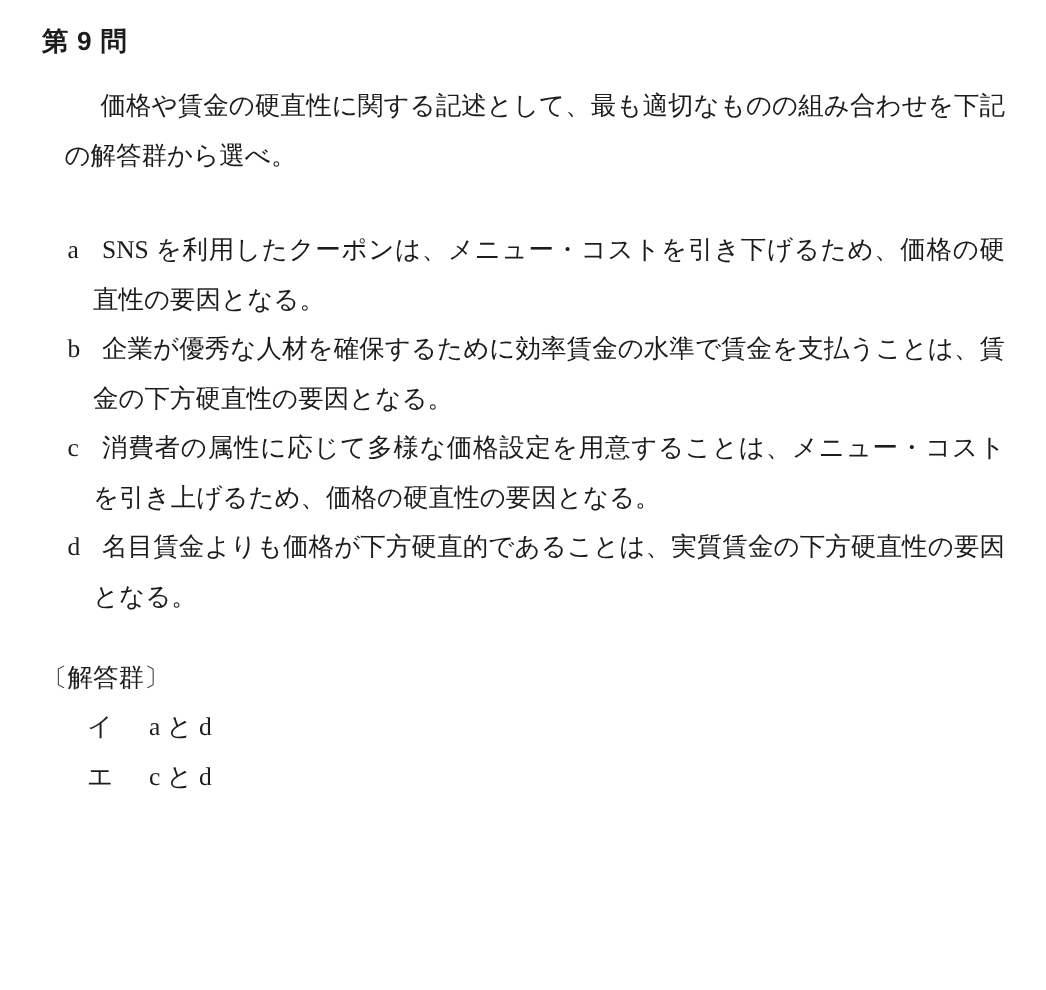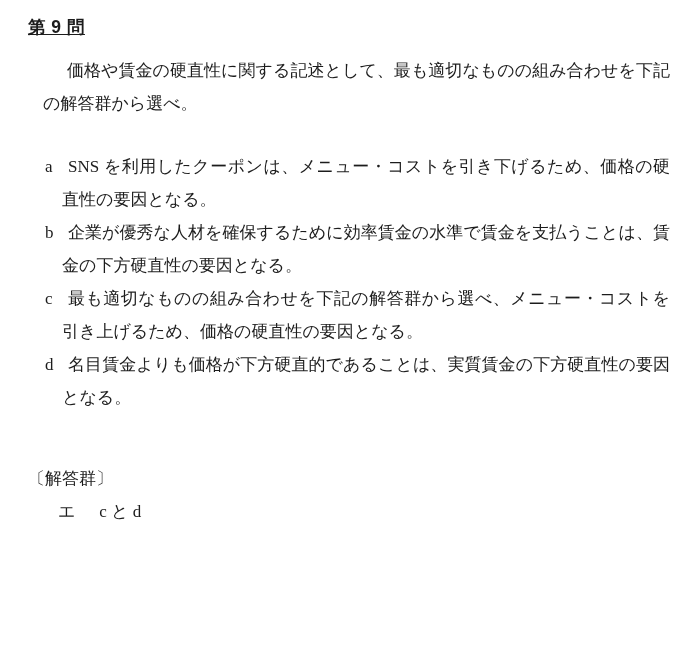--- a/index.html
+++ b/index.html
@@ -21,21 +21,20 @@
     width: 697px;
     height: 660px;
   }
   .heading {
     margin: 16px 0 0 28px;
     font-family: "Liberation Sans", "DejaVu Sans", sans-serif;
     font-weight: bold;
     font-size: 17.5px;
     line-height: 22px;
     letter-spacing: 0.5px;
-    text-decoration: underline;
   }
   .intro {
     margin: 16px 0 0 43px;
     width: 627px;
     line-height: 33px;
     text-align: justify;
     text-indent: 24px;
   }
   .statements {
     margin: 30px 0 0 45px;
@@ -51,21 +50,21 @@
     left: 0;
     top: 0;
     line-height: 33px;
   }
   .s-text {
     display: block;
     text-align: justify;
     text-indent: 6px;
   }
   .answer-group {
-    margin-top: 48px;
+    margin-top: 21px;
   }
   .ag-label {
     margin-left: 28px;
     line-height: 33px;
   }
   .option {
     margin-left: 58px;
     line-height: 33px;
   }
   .o-label {
@@ -92,35 +91,39 @@
       <span class="s-text">SNS を利用したクーポンは、メニュー・コストを引き下げるため、価格の硬直性の要因となる。</span>
     </div>
 
     <div class="statement">
       <span class="s-label">b</span>
       <span class="s-text">企業が優秀な人材を確保するために効率賃金の水準で賃金を支払うことは、賃金の下方硬直性の要因となる。</span>
     </div>
 
     <div class="statement">
       <span class="s-label">c</span>
-      <span class="s-text">最も適切なものの組み合わせを下記の解答群から選べ、メニュー・コストを引き上げるため、価格の硬直性の要因となる。</span>
+      <span class="s-text">消費者の属性に応じて多様な価格設定を用意することは、メニュー・コストを引き上げるため、価格の硬直性の要因となる。</span>
     </div>
 
     <div class="statement">
       <span class="s-label">d</span>
       <span class="s-text">名目賃金よりも価格が下方硬直的であることは、実質賃金の下方硬直性の要因となる。</span>
     </div>
 
   </div>
 
   <div class="answer-group">
 
     <div class="ag-label">〔解答群〕</div>
 
 
+    <div class="option">
+      <span class="o-label">イ</span>
+      <span class="o-text">a と d</span>
+    </div>
 
 
     <div class="option">
       <span class="o-label">エ</span>
       <span class="o-text">c と d</span>
     </div>
 
   </div>
 
 </div>

